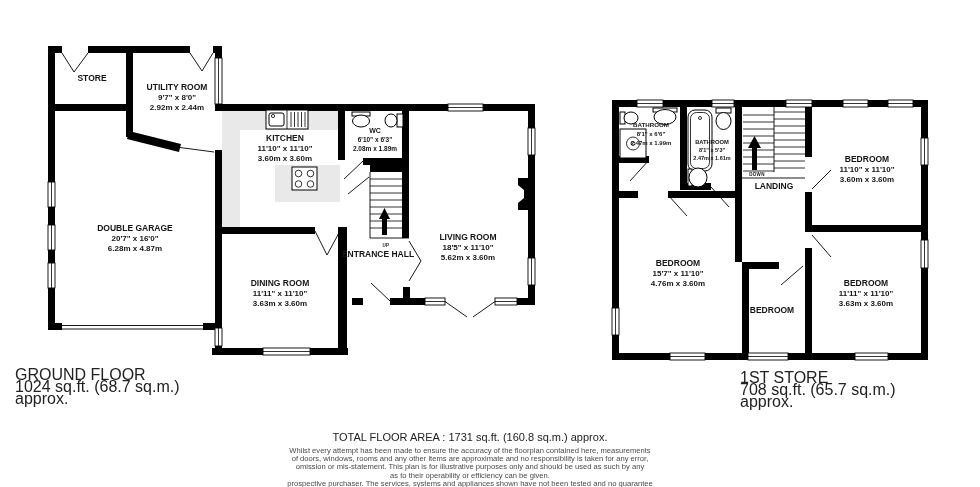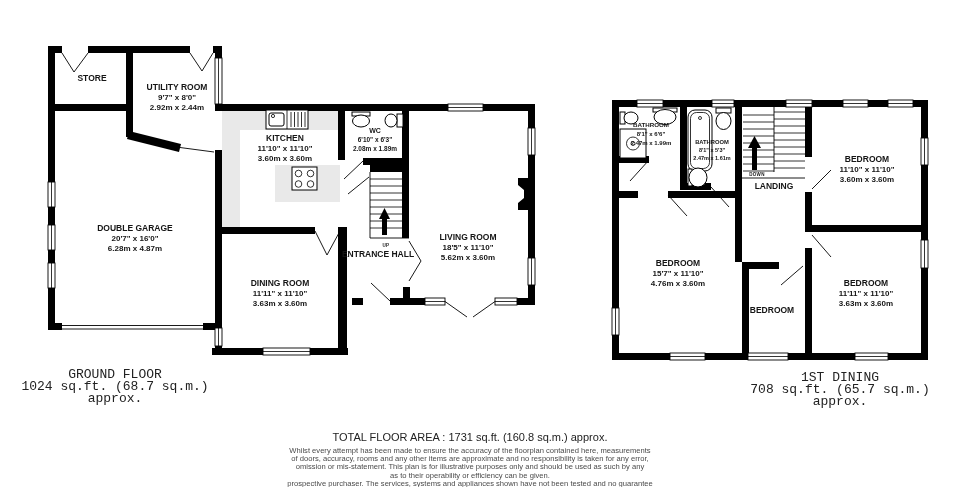--- a/index.html
+++ b/index.html
@@ -11,22 +11,22 @@
   .door{stroke:#000;stroke-width:0.9;fill:none;}
   .winr{fill:#fff;stroke:#000;stroke-width:0.9;}
   .winl{stroke:#000;stroke-width:0.8;fill:none;}
   .fix{fill:#fff;stroke:#000;stroke-width:1;}
   .fix2{fill:none;stroke:#000;stroke-width:0.8;}
   .gray{fill:#e9e9e9;}
   svg text{font-family:"Liberation Sans",sans-serif;font-weight:bold;fill:#151515;text-anchor:middle;}
   .fs85{font-size:8.5px;} .fs8{font-size:8px;} .fs7{font-size:7px;} .fs65{font-size:6.5px;}
   .fs62{font-size:6.2px;} .fs6{font-size:6px;} .fs58{font-size:5.8px;} .fs55{font-size:5.5px;}
   .fs45{font-size:4.5px;letter-spacing:.3px;}
-  .floor-label{position:absolute;width:200px;text-align:center;color:#222;
-               font-size:13px;line-height:12px;font-family:Liberation Mono, monospace;}
+  .floor-label{position:absolute;width:200px;text-align:left;color:#222;
+               font-size:16px;line-height:12px;}
   .footer{position:absolute;left:170px;top:423px;width:600px;text-align:center;margin-top:8px;}
   .total{font-size:11px;color:#222;margin:0 0 4px 0;}
   .disclaimer{font-size:7.6px;line-height:8.2px;color:#4a4a4a;text-align:center;}
 </style>
 </head>
 <body>
 
 <div id="stage">
 
   <svg class="plan" style="left:35px;top:30px" width="520" height="345" viewBox="35 30 520 345">
@@ -336,29 +336,29 @@
       <text class="fs8" x="866" y="296">11'11" x 11'10"</text>
       <text class="fs8" x="866" y="306">3.63m x 3.60m</text>
     </g>
   </svg>
 
   <div class="floor-label" style="left:15px;top:369px">
     <div>GROUND FLOOR</div>
     <div>1024 sq.ft. (68.7 sq.m.) approx.</div>
   </div>
   <div class="floor-label" style="left:740px;top:372px">
-    <div>1ST DINING</div>
+    <div>1ST STORE</div>
     <div>708 sq.ft. (65.7 sq.m.) approx.</div>
   </div>
 
   <div class="footer">
     <div class="total">TOTAL FLOOR AREA : 1731 sq.ft. (160.8 sq.m.) approx.</div>
     <div class="disclaimer">
       <div>Whilst every attempt has been made to ensure the accuracy of the floorplan contained here, measurements</div>
-      <div>of doors, accuracy, rooms and any other items are approximate and no responsibility is taken for any error,</div>
+      <div>of doors, windows, rooms and any other items are approximate and no responsibility is taken for any error,</div>
       <div>omission or mis-statement. This plan is for illustrative purposes only and should be used as such by any</div>
       <div>as to their operability or efficiency can be given.</div>
       <div>prospective purchaser. The services, systems and appliances shown have not been tested and no guarantee</div>
       <div>Made with Metropix ©2023</div>
     </div>
   </div>
 
 </div>
 
 </body></html>

